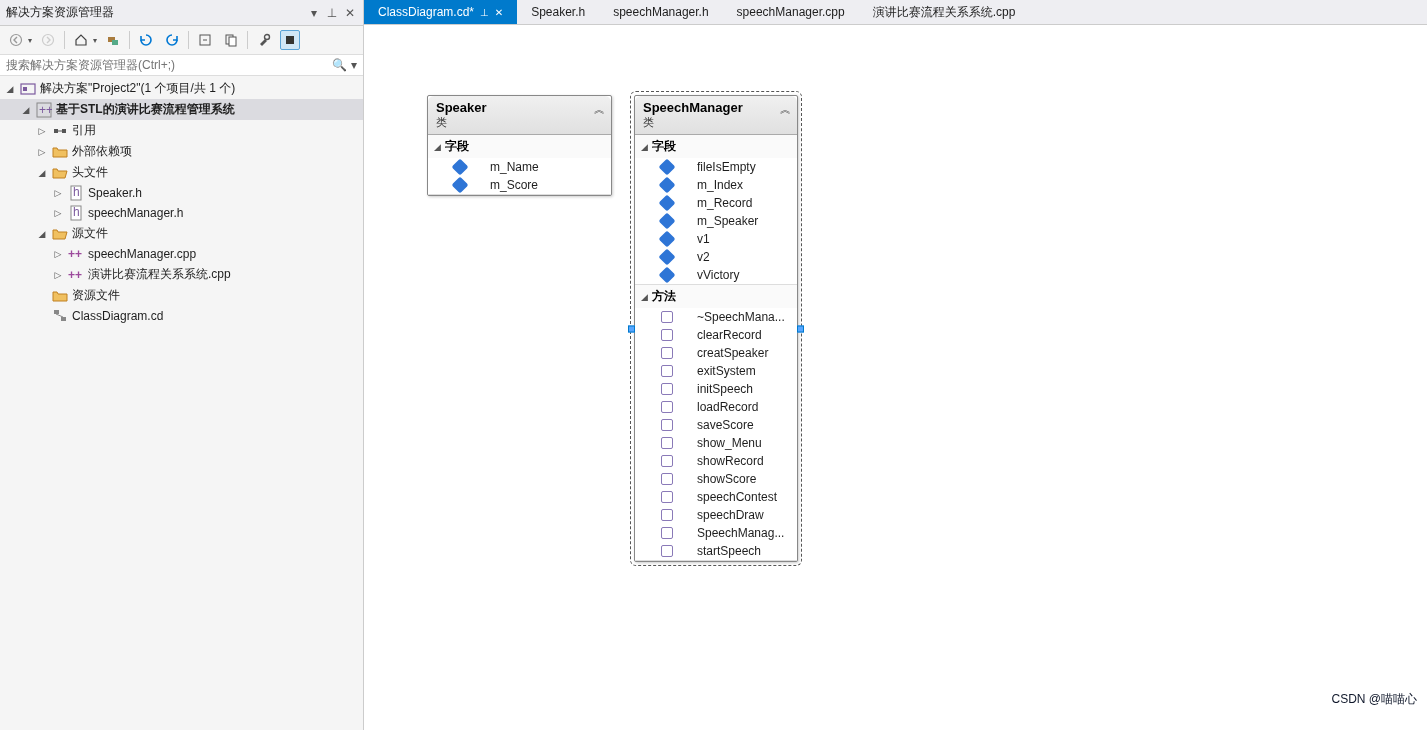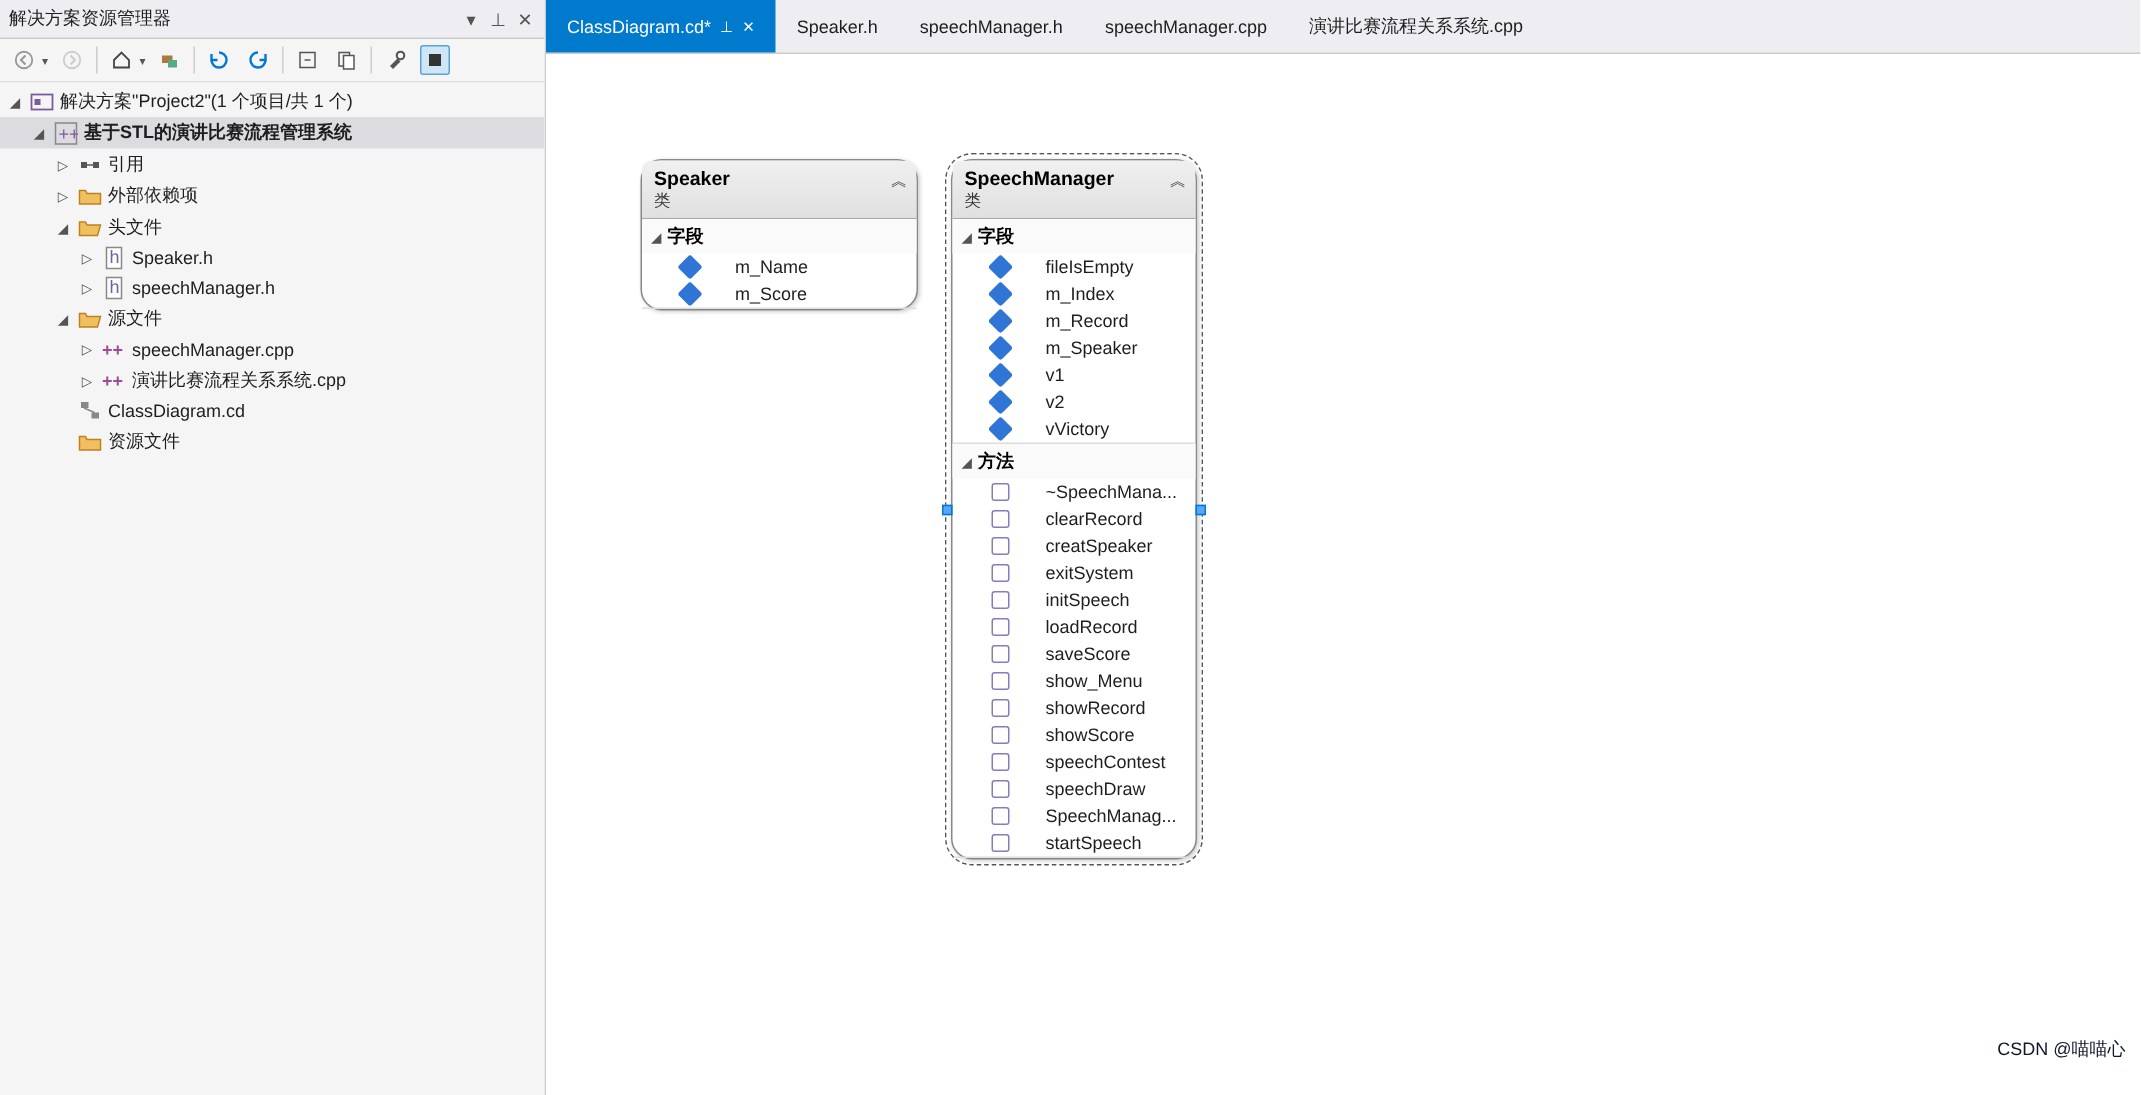--- a/index.html
+++ b/index.html
@@ -18,26 +18,26 @@
 .search-icon { color: #555; cursor: pointer; }
 .tree { flex: 1; background: #f5f5f5; overflow: auto; padding: 2px 0; }
 .tree-row { display: flex; align-items: center; padding: 2px 4px; gap: 4px; cursor: pointer; white-space: nowrap; }
 .tree-row.selected { background: #dbdbe0; }
 .expander { width: 12px; height: 12px; display: flex; align-items: center; justify-content: center; font-size: 9px; color: #555; }
 .node-icon { width: 16px; height: 16px; display: flex; align-items: center; justify-content: center; }
 .node-label { font-size: 12px; color: #1e1e1e; }
 .bold { font-weight: bold; }
 .ind0 { padding-left: 4px; } .ind1 { padding-left: 20px; } .ind2 { padding-left: 36px; } .ind3 { padding-left: 52px; }
 .main { flex: 1; display: flex; flex-direction: column; }
-.tabs { display: flex; background: #eeeef2; border-bottom: 1px solid #ccc; height: 36px; }
+.tabs { display: flex; background: #eeeef2; border-bottom: 1px solid #ccc; height: 25px; }
 .tab { padding: 4px 14px; font-size: 12px; color: #1e1e1e; cursor: pointer; display: flex; align-items: center; gap: 6px; }
 .tab.active { background: #007acc; color: #fff; }
 .tab-pin, .tab-close { font-size: 10px; }
 .canvas { flex: 1; background: #fff; position: relative; overflow: auto; }
-.class-box { position: absolute; border: 1px solid #888; border-radius: 14px; background: #fff; box-shadow: 1px 1px 3px rgba(0,0,0,0.2); }
+.class-box { position: absolute; border: 1px solid #888; border-radius: 2px; background: #fff; box-shadow: 1px 1px 3px rgba(0,0,0,0.2); }
 .class-box.selected { outline: 1px dashed #555; outline-offset: 3px; }
 .class-header { background: linear-gradient(#f0f0f0, #e0e0e0); border-bottom: 1px solid #aaa; border-radius: 6px 6px 0 0; padding: 4px 8px; position: relative; }
 .class-name { font-weight: bold; font-size: 13px; }
 .class-sub { font-size: 11px; color: #333; }
 .chev { position: absolute; right: 6px; top: 6px; font-size: 11px; color: #555; cursor: pointer; }
 .section { border-bottom: 1px solid #ddd; }
 .section-hdr { display: flex; align-items: center; gap: 4px; padding: 3px 6px; background: #fafafa; }
 .section-hdr .exp { font-size: 9px; color: #555; }
 .section-hdr .lbl { font-weight: bold; font-size: 12px; }
 .member { display: flex; align-items: center; gap: 24px; padding: 2px 8px 2px 26px; }
@@ -123,20 +123,24 @@
           <circle cx="10" cy="4" r="2.5" fill="none" stroke="#555" stroke-width="1.4"></circle>
         </svg>
       </span>
     <span class="tb-btn" style="background:#cfe6f7;border:1px solid #5aa3d8;">
         <svg width="14" height="14" viewBox="0 0 14 14">
           <rect x="3" y="3" width="8" height="8" fill="#333"></rect>
         </svg>
       </span>
   </div>
 
+  <div class="search-row">
+    <input class="search-input" placeholder="搜索解决方案资源管理器(Ctrl+;)" style="">
+    <span class="search-icon">🔍 ▾</span>
+  </div>
 
   <div class="tree">
     <div class="tree-row ind0">
       <span class="expander">◢</span>
       <span class="node-icon">
           <svg width="16" height="16">
             <rect x="1" y="3" width="14" height="10" fill="none" stroke="#7c5a9e" stroke-width="1.2"></rect>
             <rect x="3" y="6" width="4" height="4" fill="#7c5a9e"></rect>
           </svg>
         </span>
@@ -225,35 +229,35 @@
           <svg width="16" height="16">
             <text x="0" y="12" font-size="9" fill="#9c4a9c" font-weight="bold">++</text>
           </svg>
         </span>
       <span class="node-label">演讲比赛流程关系系统.cpp</span>
     </div>
     <div class="tree-row ind2">
       <span class="expander"></span>
       <span class="node-icon">
           <svg width="16" height="16">
+            <path d="M1 4 L5 4 L6 6 L15 6 L15 13 L1 13 Z" fill="#f0c060" stroke="#c08020"></path>
+          </svg>
+        </span>
+      <span class="node-label">资源文件</span>
+    </div>
+    <div class="tree-row ind2">
+      <span class="expander"></span>
+      <span class="node-icon">
+          <svg width="16" height="16">
             <rect x="2" y="2" width="5" height="4" fill="#888"></rect>
             <rect x="9" y="9" width="5" height="4" fill="#888"></rect>
             <line x1="4" y1="6" x2="11" y2="9" stroke="#888"></line>
           </svg>
         </span>
       <span class="node-label">ClassDiagram.cd</span>
-    </div>
-    <div class="tree-row ind2">
-      <span class="expander"></span>
-      <span class="node-icon">
-          <svg width="16" height="16">
-            <path d="M1 4 L5 4 L6 6 L15 6 L15 13 L1 13 Z" fill="#f0c060" stroke="#c08020"></path>
-          </svg>
-        </span>
-      <span class="node-label">资源文件</span>
     </div>
   </div>
 </div>
 
 <div class="main">
   <div class="tabs">
     <div class="tab active">
       <span>ClassDiagram.cd*</span>
       <span class="tab-pin">⊥</span>
       <span class="tab-close">✕</span>

